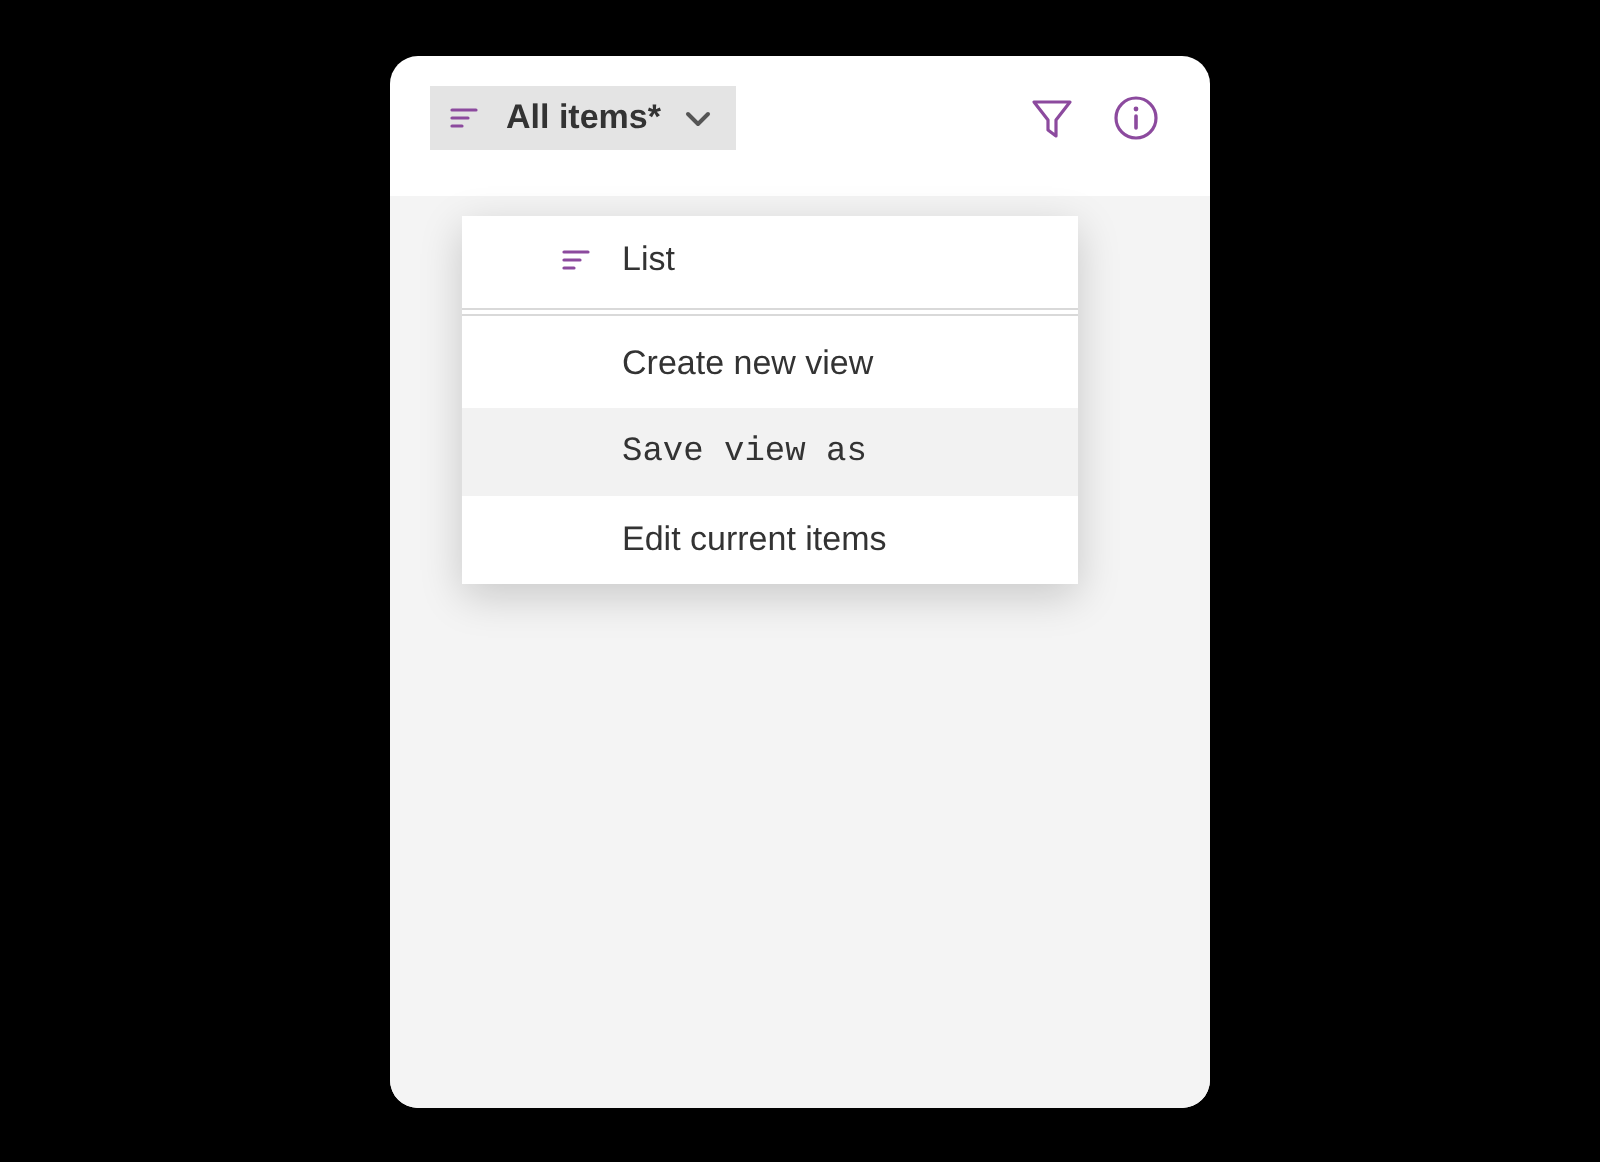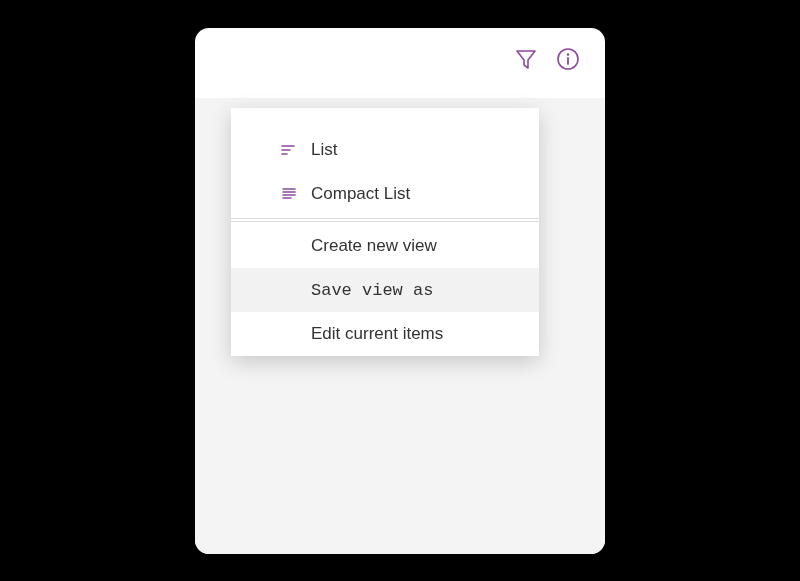--- a/index.html
+++ b/index.html
@@ -48,21 +48,21 @@
       top: 70px; left: 0; right: 0; bottom: 0;
       border-radius: 0 0 14px 14px;
     }
     .dropdown {
       position: absolute;
       left: 36px;
       top: 80px;
       width: 308px;
       background: #fff;
       box-shadow: 0 6px 20px rgba(0,0,0,0.18);
-      padding-top: 20px;
+      padding-top: 0;
     }
     .menu-item {
       display: flex;
       align-items: center;
       height: 44px;
       padding: 0 12px 0 8px;
       gap: 8px;
       cursor: pointer;
       font-size: 17px;
       color: #333;
@@ -90,20 +90,37 @@
       margin: 2px 0;
     }
     svg { display: block; }
   </style>
 </head>
 <body>
 
 <div class="canvas">
 
   <div class="toolbar">
+    <div class="view-selector">
+      <span>
+        <svg width="20" height="20" viewBox="0 0 20 20">
+          <g stroke="#8c4a9e" stroke-width="1.6" stroke-linecap="round">
+            <line x1="3" y1="6" x2="15" y2="6"></line>
+            <line x1="3" y1="10" x2="11" y2="10"></line>
+            <line x1="3" y1="14" x2="8" y2="14"></line>
+          </g>
+        </svg>
+      </span>
+      <span class="lbl">All items*</span>
+      <span>
+        <svg width="18" height="18" viewBox="0 0 18 18">
+          <polyline points="4,7 9,12 14,7" fill="none" stroke="#555" stroke-width="2" stroke-linecap="round" stroke-linejoin="round"></polyline>
+        </svg>
+      </span>
+    </div>
     <div class="spacer"></div>
     <div class="icon-btn">
       <span>
         <svg width="26" height="26" viewBox="0 0 26 26">
           <path d="M4 5 H22 L15 14 V22 L11 19 V14 Z" fill="none" stroke="#8c4a9e" stroke-width="1.6" stroke-linejoin="round"></path>
         </svg>
       </span>
     </div>
     <div class="icon-btn">
       <span>
@@ -127,34 +144,20 @@
           <g stroke="#8c4a9e" stroke-width="1.6" stroke-linecap="round">
             <line x1="3" y1="6" x2="15" y2="6"></line>
             <line x1="3" y1="10" x2="11" y2="10"></line>
             <line x1="3" y1="14" x2="8" y2="14"></line>
           </g>
         </svg>
       </span>
       <span>List</span>
     </div>
 
-    <div class="menu-item">
-      <span class="check-col"></span>
-      <span class="icon-col">
-        <svg width="20" height="20" viewBox="0 0 20 20">
-          <g stroke="#8c4a9e" stroke-width="1.6" stroke-linecap="round">
-            <line x1="4" y1="5" x2="16" y2="5"></line>
-            <line x1="4" y1="8" x2="16" y2="8"></line>
-            <line x1="4" y1="11" x2="16" y2="11"></line>
-            <line x1="4" y1="14" x2="12" y2="14"></line>
-          </g>
-        </svg>
-      </span>
-      <span>Compact List</span>
-    </div>
 
 
     <div class="divider"></div>
 
 
     <div class="divider"></div>
 
     <div class="menu-item">
       <span class="check-col"></span>
       <span class="icon-col"></span>

